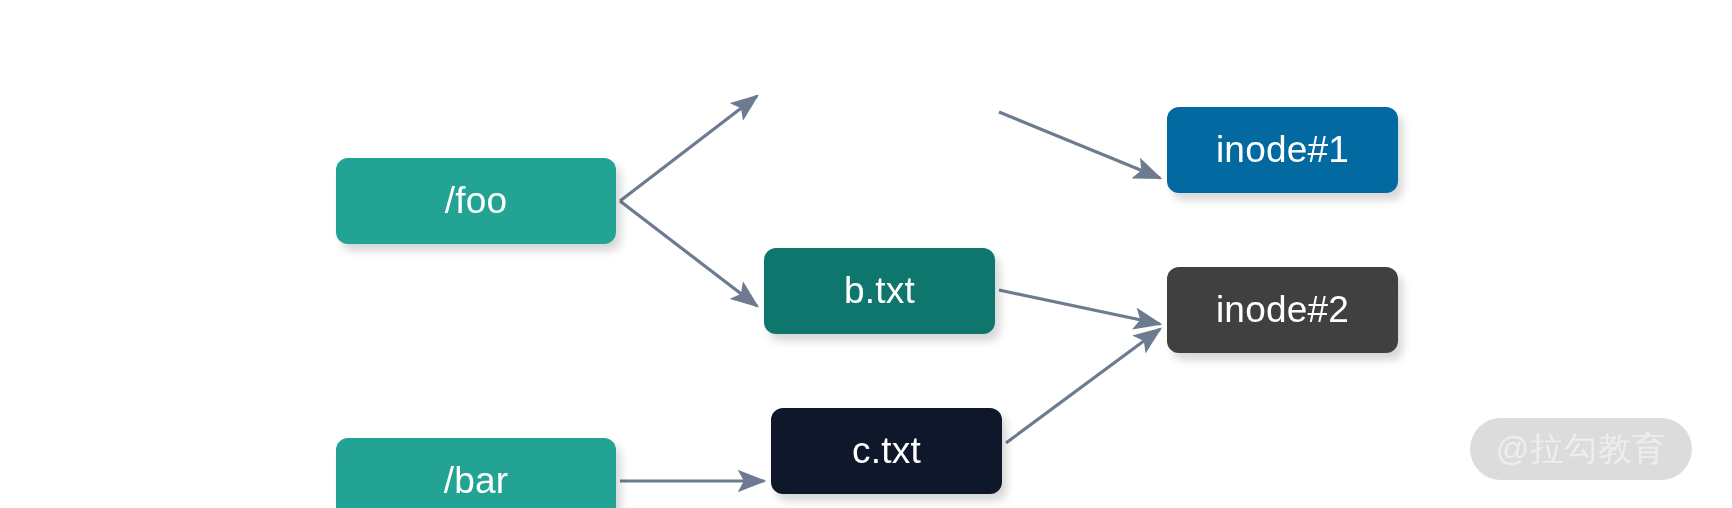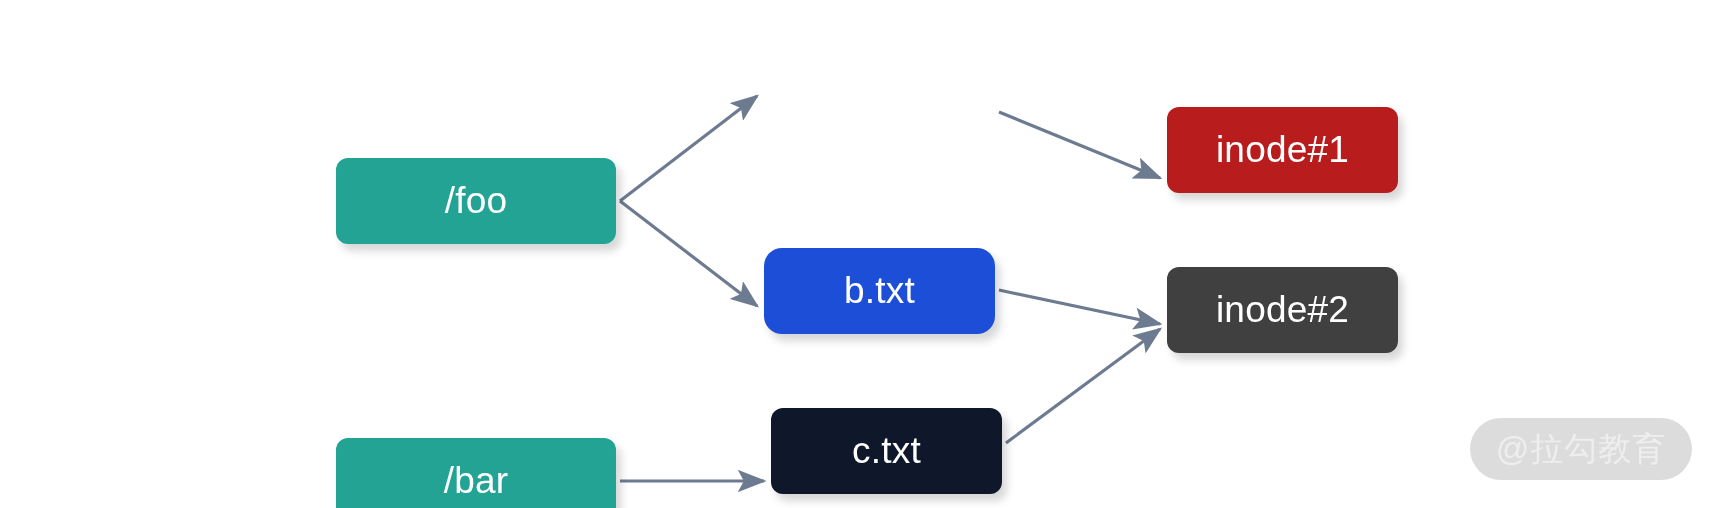--- a/index.html
+++ b/index.html
@@ -104,29 +104,29 @@
 
   <div class="node" id="node-foo" style="left: 336px; top: 158px; width: 280px; height: 86px; background: rgb(35, 163, 148); color: rgb(255, 255, 255);">
     <span class="node-label">/foo</span>
   </div>
 
   <div class="node" id="node-bar" style="left: 336px; top: 438px; width: 280px; height: 86px; background: rgb(35, 163, 148); color: rgb(255, 255, 255);">
     <span class="node-label">/bar</span>
   </div>
 
 
-  <div class="node" id="node-btxt" style="left: 764px; top: 248px; width: 231px; height: 86px; background: #1d4ed8; color: rgb(255, 255, 255); border-radius: 18px;">
+  <div class="node" id="node-btxt" style="left: 764px; top: 248px; width: 231px; height: 86px; background: #0f766e; color: rgb(255, 255, 255);">
     <span class="node-label">b.txt</span>
   </div>
 
   <div class="node" id="node-ctxt" style="left: 771px; top: 408px; width: 231px; height: 86px; background: #0f172a; color: rgb(255, 255, 255);">
     <span class="node-label">c.txt</span>
   </div>
 
-  <div class="node" id="node-inode1" style="left: 1167px; top: 107px; width: 231px; height: 86px; background: #b91c1c; color: rgb(255, 255, 255);">
+  <div class="node" id="node-inode1" style="left: 1167px; top: 107px; width: 231px; height: 86px; background: #0369a1; color: rgb(255, 255, 255);">
     <span class="node-label">inode#1</span>
   </div>
 
   <div class="node" id="node-inode2" style="left: 1167px; top: 267px; width: 231px; height: 86px; background: #404040; color: rgb(255, 255, 255);">
     <span class="node-label">inode#2</span>
   </div>
 
   <div id="watermark" style="background: rgb(220, 220, 220);">
     <span class="wm-text" style="color: rgb(238, 238, 238);">@拉勾教育</span>
   </div>

